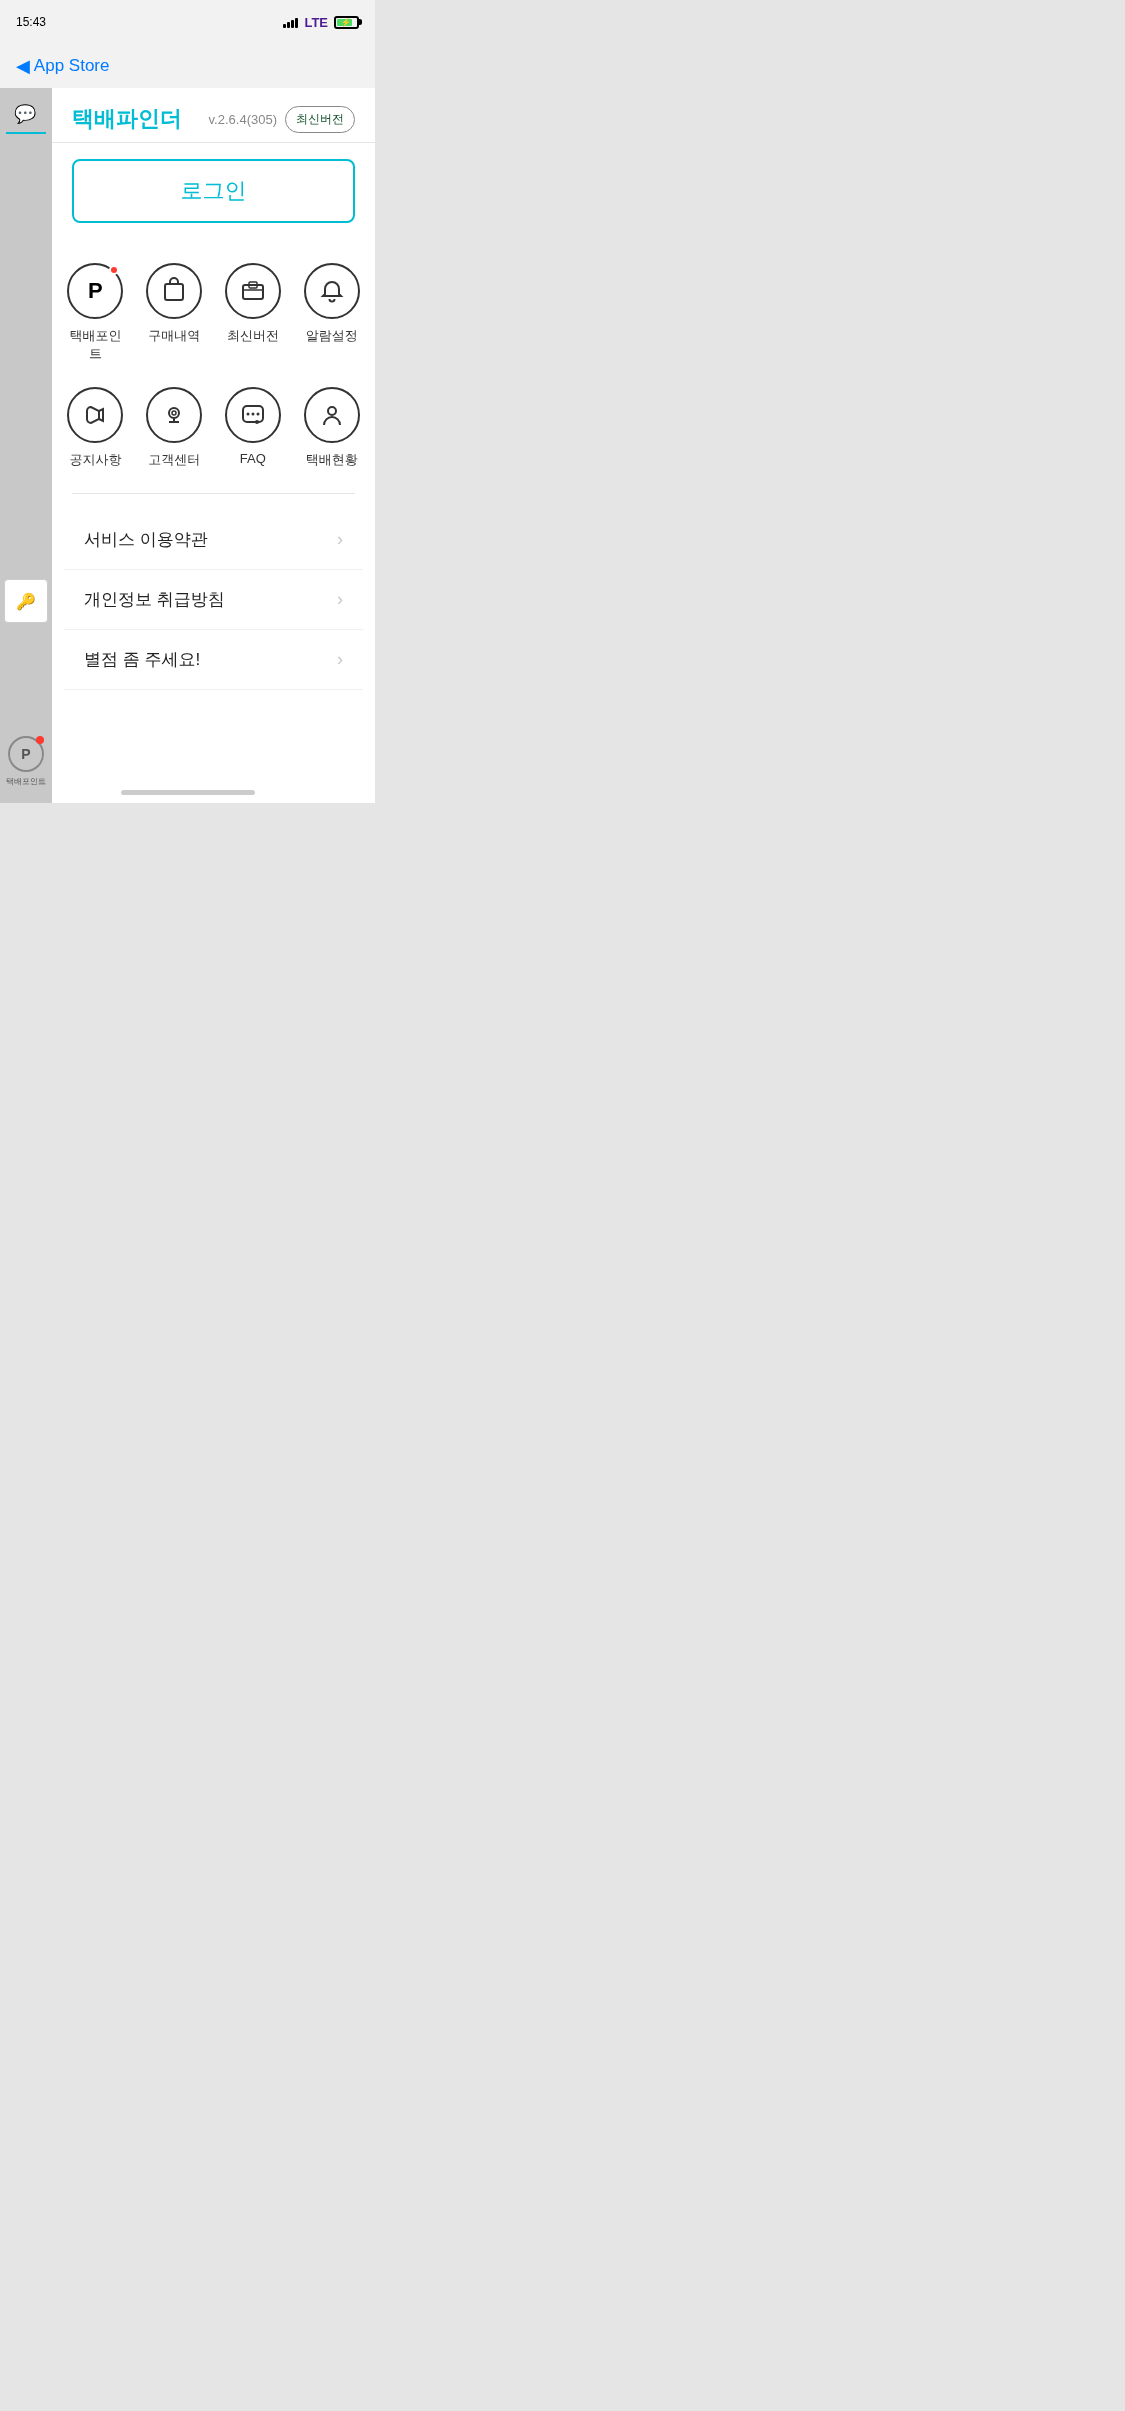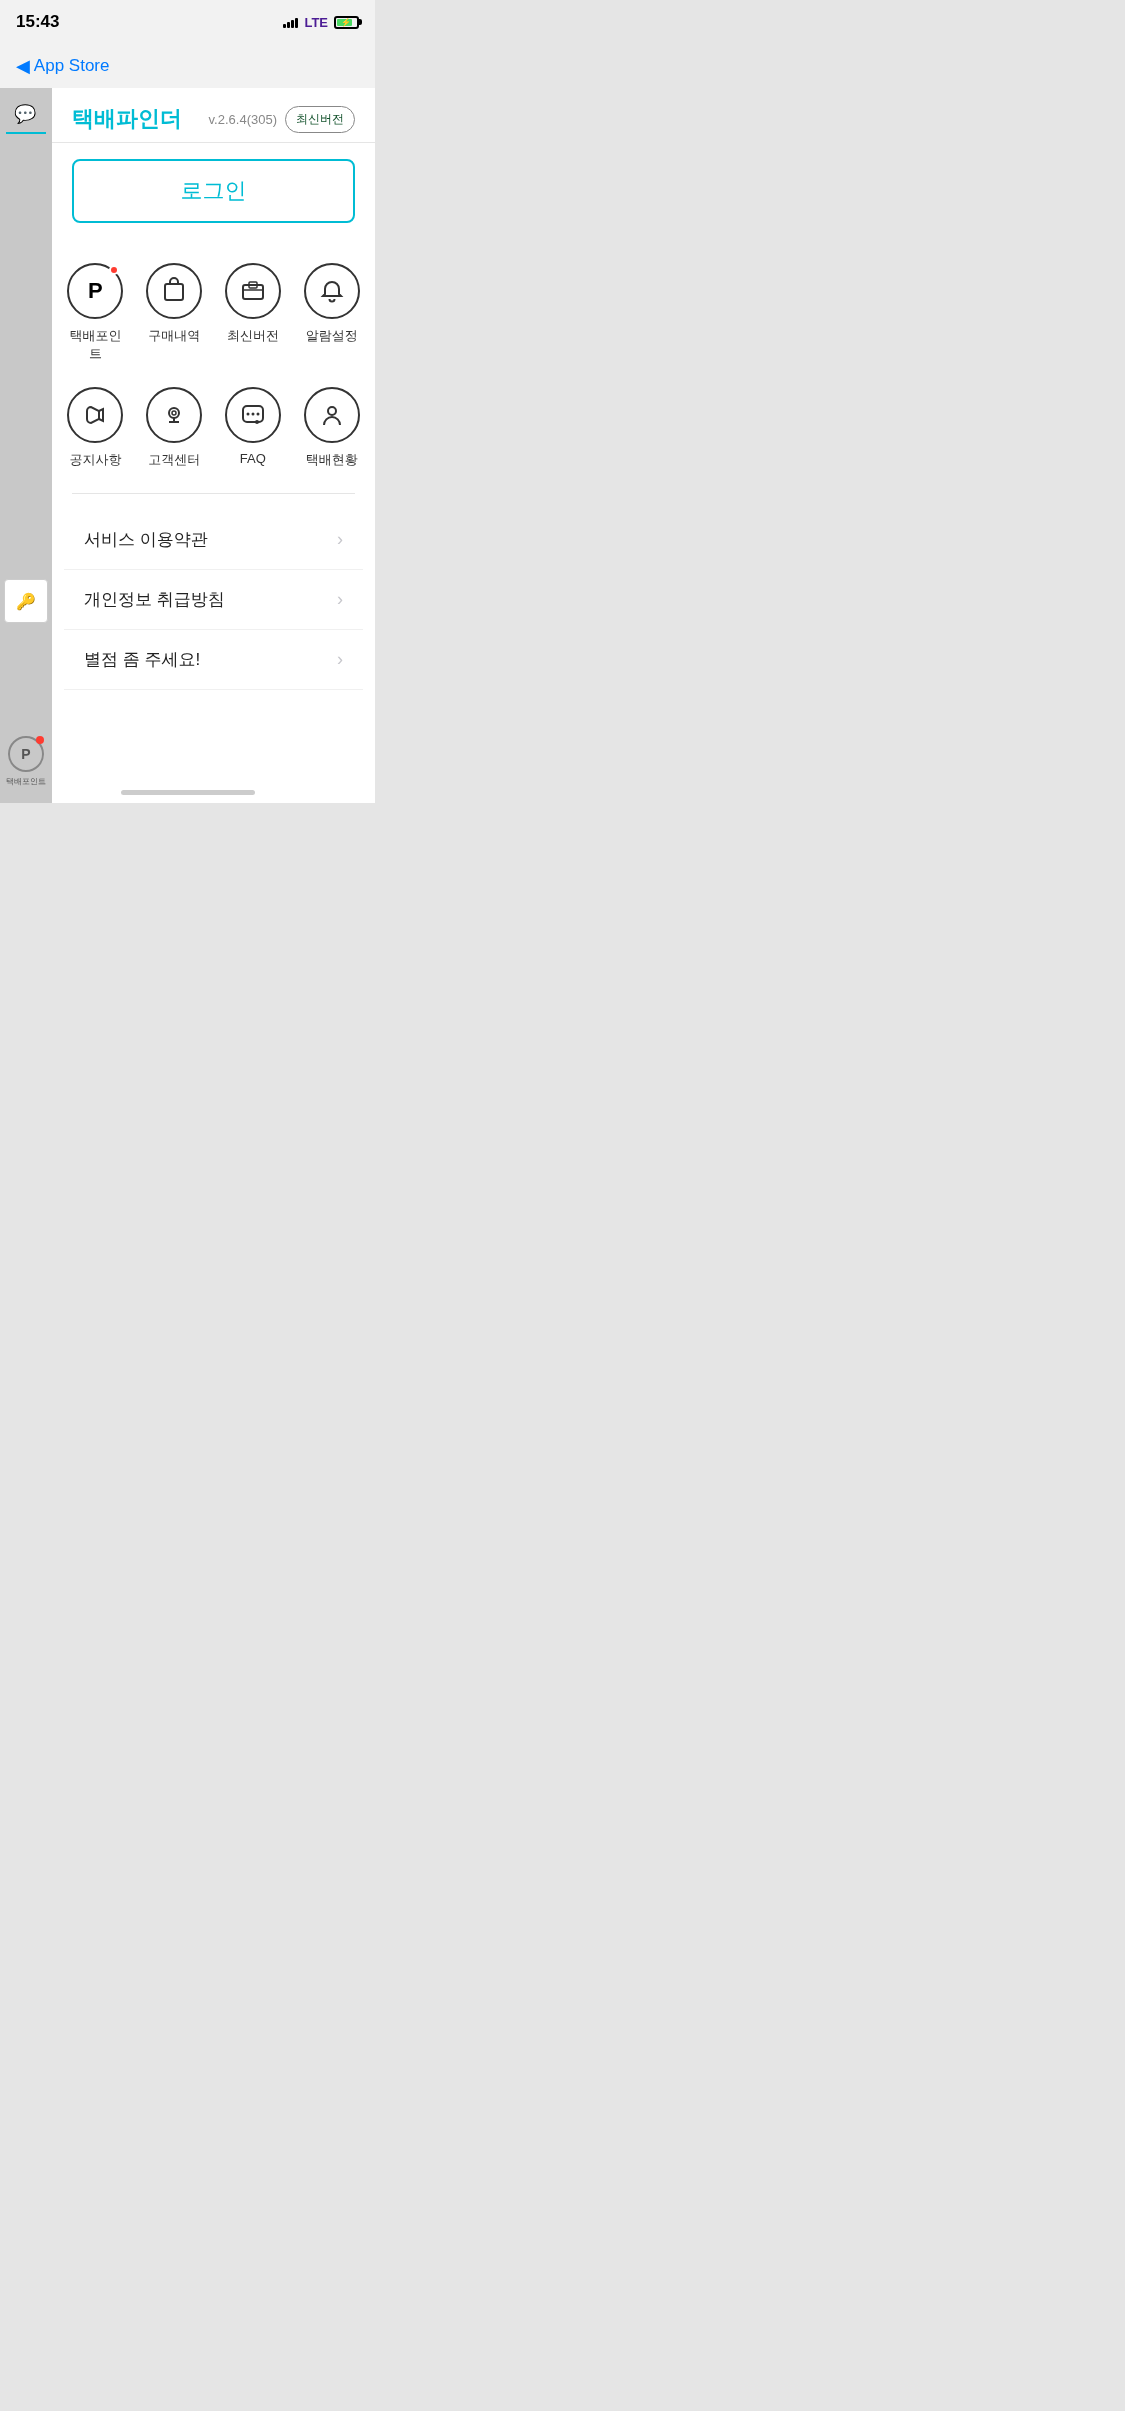--- a/index.html
+++ b/index.html
@@ -18,22 +18,22 @@
       height: 44px;
       background: #f2f2f2;
       display: flex;
       align-items: center;
       justify-content: space-between;
       padding: 0 16px;
       position: relative;
       z-index: 10;
     }
     .status-time {
-      font-size: 17px;
-      font-weight: 700;
+      font-size: 12px;
+      font-weight: 400;
       color: #000;
     }
     .status-icons {
       display: flex;
       align-items: center;
       gap: 6px;
     }
     .signal-bars {
       display: flex;
       align-items: flex-end;

